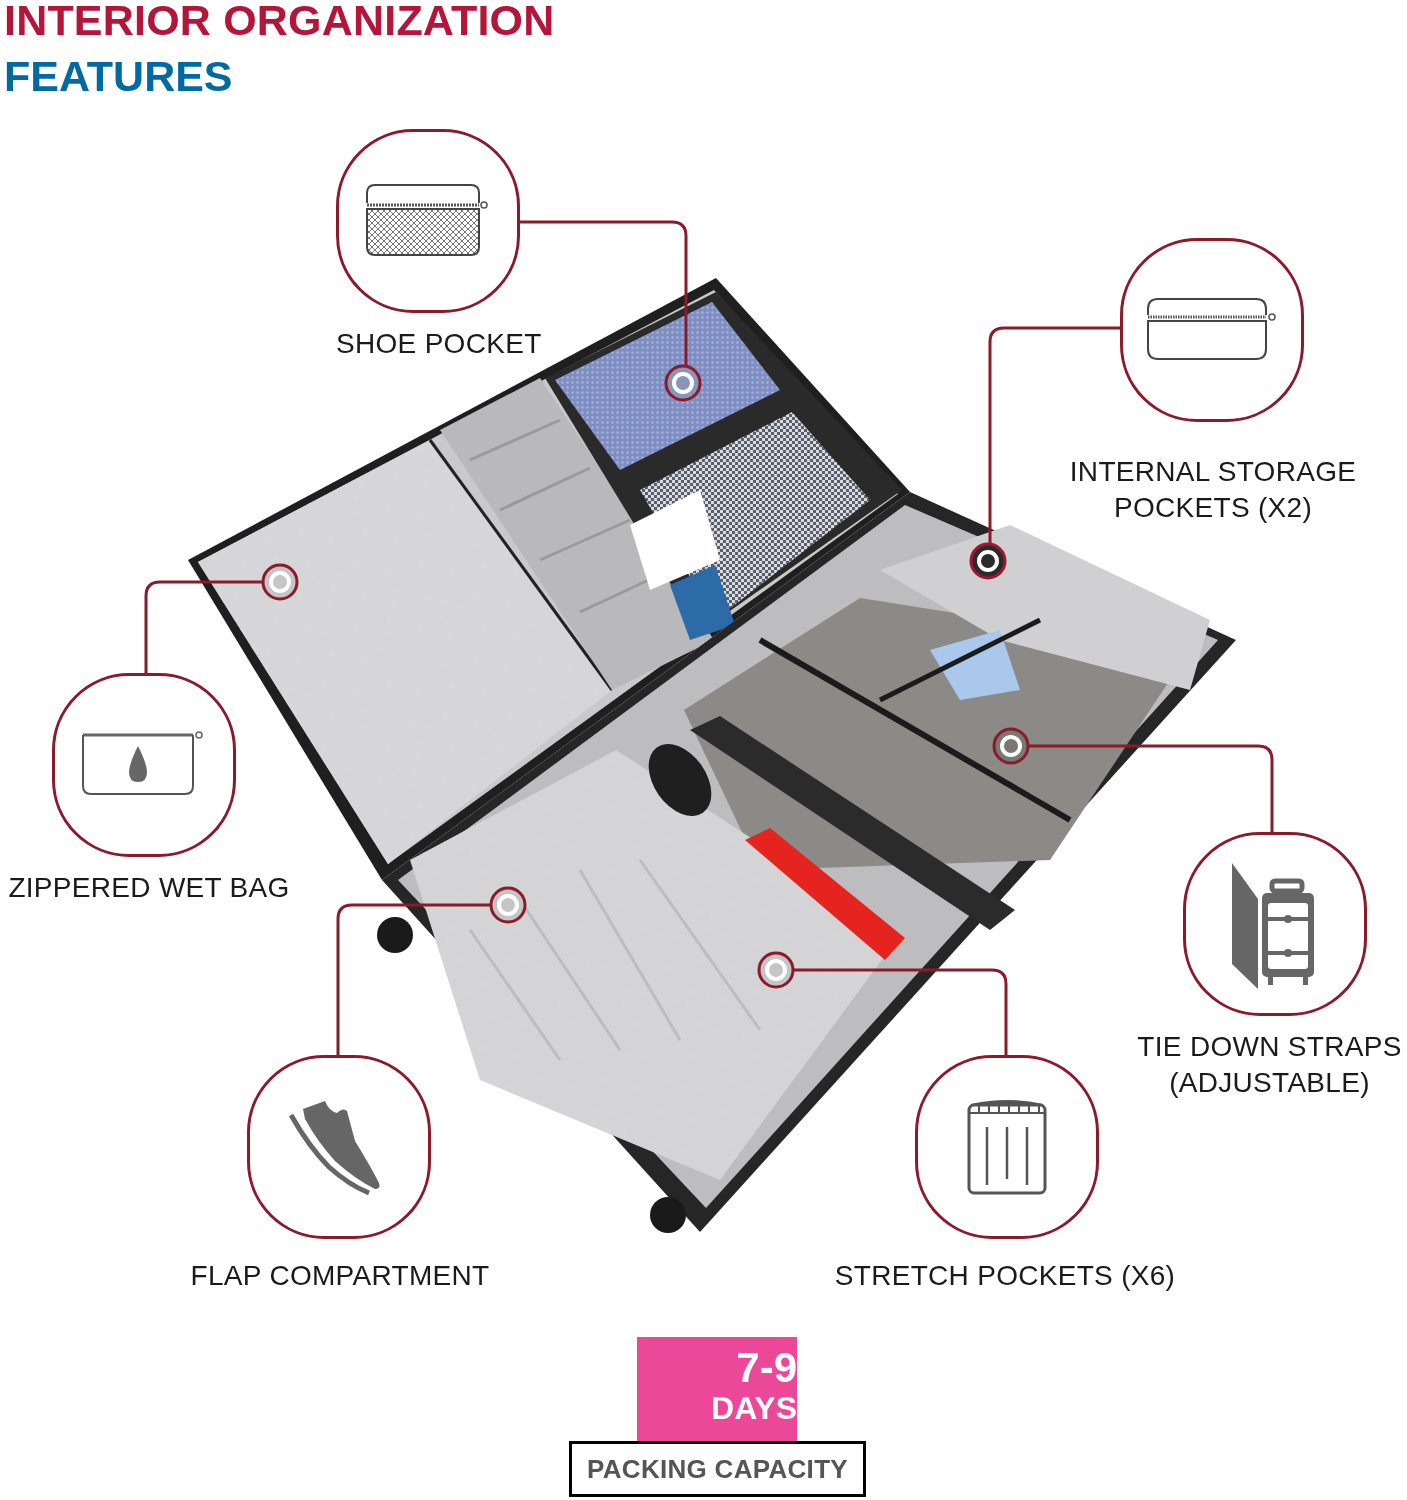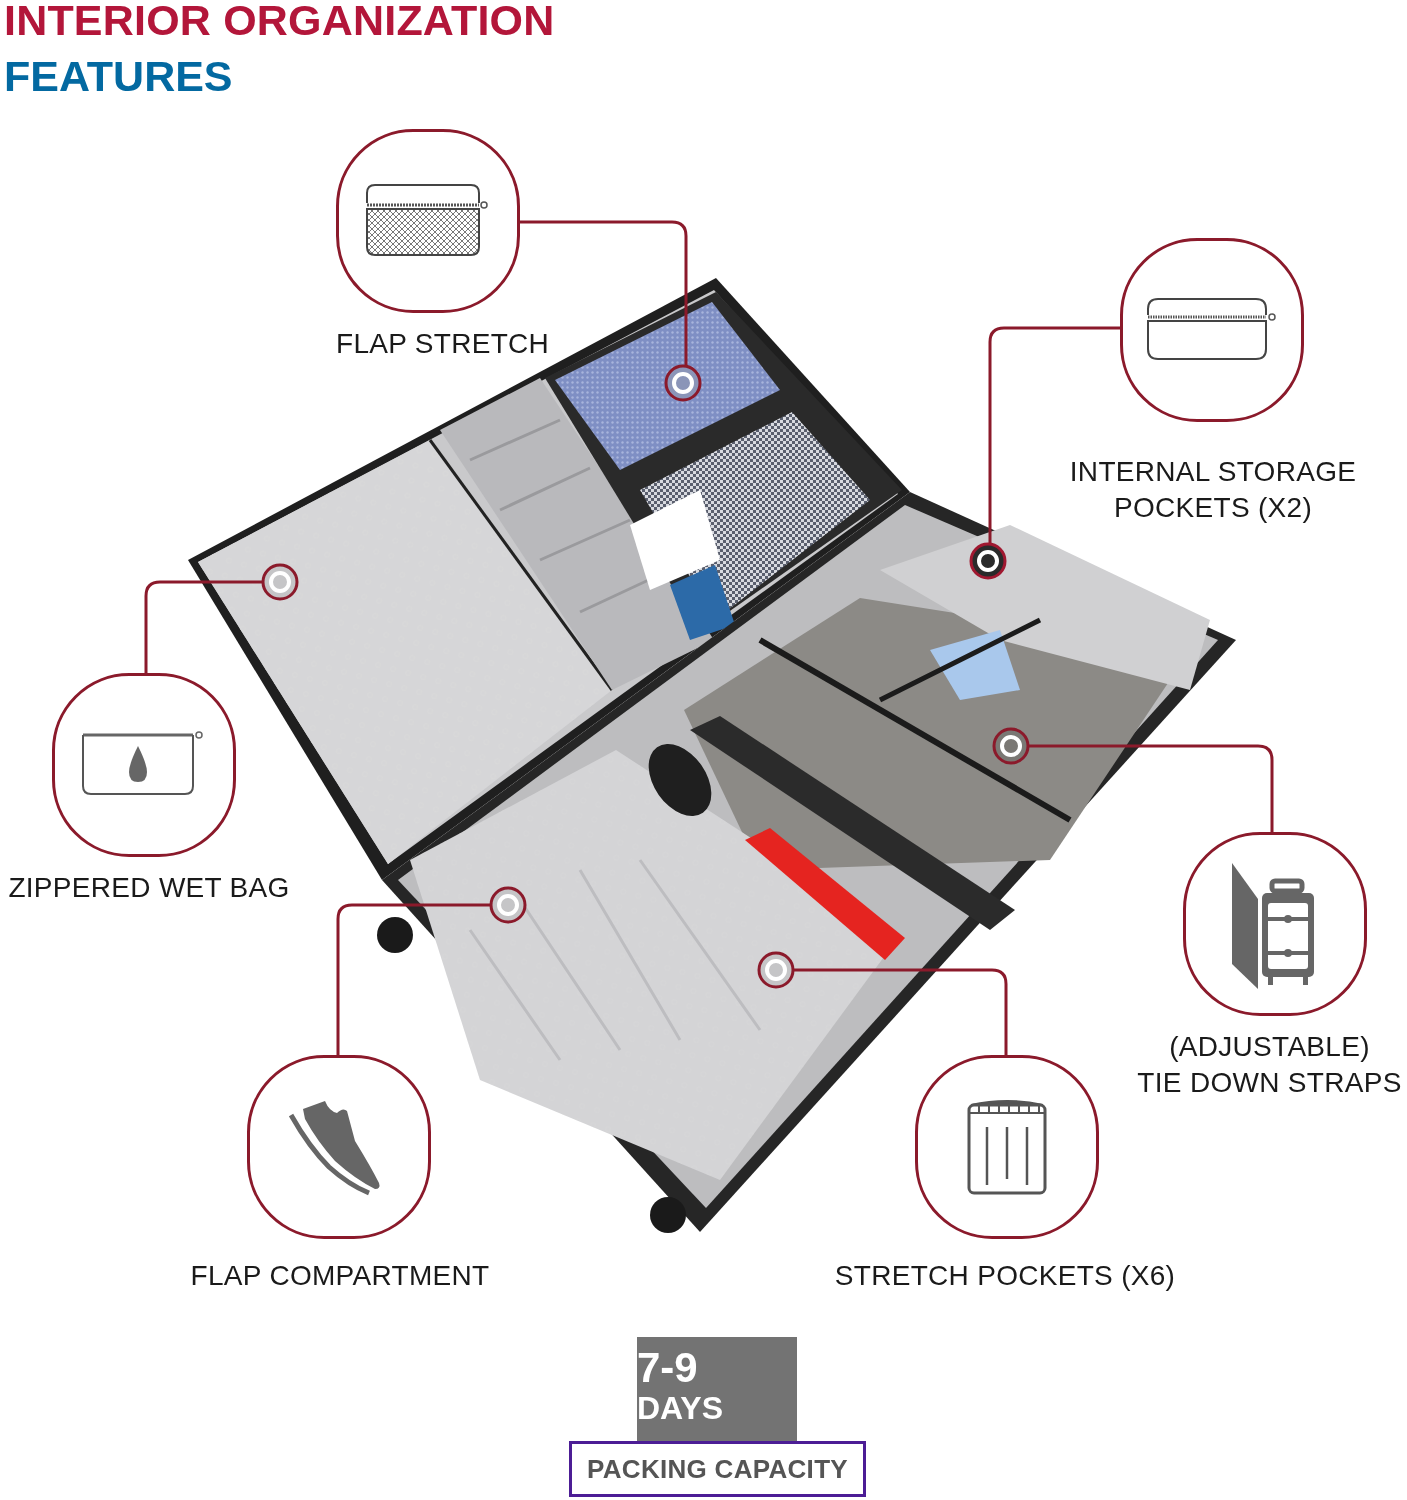--- a/index.html
+++ b/index.html
@@ -14,24 +14,24 @@
   .card {
     position: absolute; width: 184px; height: 184px;
     border: 3px solid #8b1a2b; border-radius: 42%;
     background: #fff;
     display: flex; align-items: center; justify-content: center;
   }
   .card svg { display: block; }
 
   .label { position: absolute; font-size: 28px; font-weight: 400; color: #1a1a1a; text-align: center; line-height: 36px; letter-spacing: 0.3px; white-space: nowrap; }
 
-  .badge { position: absolute; left: 637px; top: 1337px; width: 160px; height: 106px; background: #737373; color: #fff; text-align: left; }
+  .badge { position: absolute; left: 637px; top: 1337px; width: 160px; height: 106px; background: #ec4899; color: #fff; text-align: right; }
   .badge .num { font-size: 42px; font-weight: 700; line-height: 46px; padding-top: 8px; }
   .badge .unit { font-size: 32px; font-weight: 700; line-height: 34px; }
-  .capacity { position: absolute; left: 569px; top: 1441px; width: 297px; height: 56px; border: 3px solid #4c1d95; background: #fff; color: #555; font-size: 26px; font-weight: 700; text-align: center; line-height: 50px; letter-spacing: 0.3px; }
+  .capacity { position: absolute; left: 569px; top: 1441px; width: 297px; height: 56px; border: 3px solid #000000; background: #fff; color: #555; font-size: 26px; font-weight: 700; text-align: center; line-height: 50px; letter-spacing: 0.3px; }
 </style>
 </head>
 <body>
 
 <div class="title-1">INTERIOR ORGANIZATION</div>
 <div class="title-2">FEATURES</div>
 
 <svg class="scene" width="1407" height="1500" viewBox="0 0 1407 1500">
   <defs>
     <pattern id="dots" width="22" height="22" patternUnits="userSpaceOnUse" patternTransform="rotate(-30)">
@@ -131,21 +131,21 @@
         <pattern id="mesh" width="6" height="6" patternUnits="userSpaceOnUse">
           <path d="M0,3 L3,0 L6,3 L3,6 Z" fill="none" stroke="#555" stroke-width="0.8"></path>
         </pattern>
       </defs>
     <path d="M4,22 L4,12 Q4,4 12,4 L108,4 Q116,4 116,12 L116,22" fill="none" stroke="#444" stroke-width="2"></path>
     <line x1="4" y1="24" x2="116" y2="24" stroke="#555" stroke-width="3" stroke-dasharray="2,1"></line>
     <circle cx="121" cy="24" r="3" fill="none" stroke="#555" stroke-width="1.5"></circle>
     <path d="M4,28 L116,28 L116,66 Q116,74 108,74 L12,74 Q4,74 4,66 Z" fill="url(#mesh)" stroke="#444" stroke-width="2"></path>
   </svg>
 </div>
-<div class="label" style="left:336px;top:326px;">FLAP STRETCH</div>
+<div class="label" style="left:336px;top:326px;">SHOE POCKET</div>
 
 <div class="card" style="left:1120px;top:238px;">
   <svg width="140" height="70" viewBox="0 0 140 70">
     <path d="M6,20 L6,14 Q6,4 16,4 L114,4 Q124,4 124,14 L124,20" fill="none" stroke="#444" stroke-width="2"></path>
     <line x1="6" y1="22" x2="124" y2="22" stroke="#555" stroke-width="3" stroke-dasharray="1.5,1"></line>
     <circle cx="130" cy="22" r="3" fill="none" stroke="#555" stroke-width="1.5"></circle>
     <path d="M6,26 L124,26 L124,54 Q124,64 114,64 L16,64 Q6,64 6,54 Z" fill="none" stroke="#444" stroke-width="2"></path>
   </svg>
 </div>
 <div class="label" style="left:1066px;top:430px;width:294px;margin-top:24px;">
@@ -171,22 +171,22 @@
     <rect x="40" y="44" width="40" height="66" rx="3" fill="#fff"></rect>
     <rect x="36" y="58" width="48" height="4" fill="#666"></rect>
       <circle cx="60" cy="60" r="4" fill="#666"></circle>
     <rect x="36" y="92" width="48" height="4" fill="#666"></rect>
       <circle cx="60" cy="94" r="4" fill="#666"></circle>
     <rect x="40" y="118" width="5" height="8" fill="#666"></rect>
       <rect x="75" y="118" width="5" height="8" fill="#666"></rect>
   </svg>
 </div>
 <div class="label" style="left:1132px;top:1029px;width:275px;">
+  <div>TIE DOWN STRAPS</div>
   <div>(ADJUSTABLE)</div>
-  <div>TIE DOWN STRAPS</div>
 </div>
 
 <div class="card" style="left:247px;top:1055px;">
   <svg width="100" height="100" viewBox="0 0 100 100">
     <path d="M14,12 L36,4 Q40,14 48,16 Q54,10 58,14 L66,44 Q82,70 90,86 Q92,92 86,92 Q66,82 46,64 Q28,44 16,22 Z" fill="#666"></path>
     <path d="M2,18 Q20,50 40,70 Q60,88 80,96" fill="none" stroke="#666" stroke-width="5"></path>
   </svg>
 </div>
 <div class="label" style="left:180px;top:1258px;width:320px;">FLAP COMPARTMENT</div>
 

